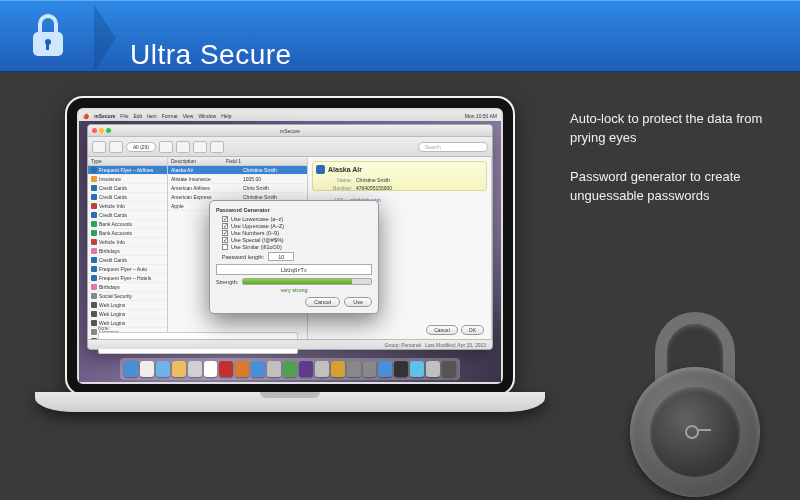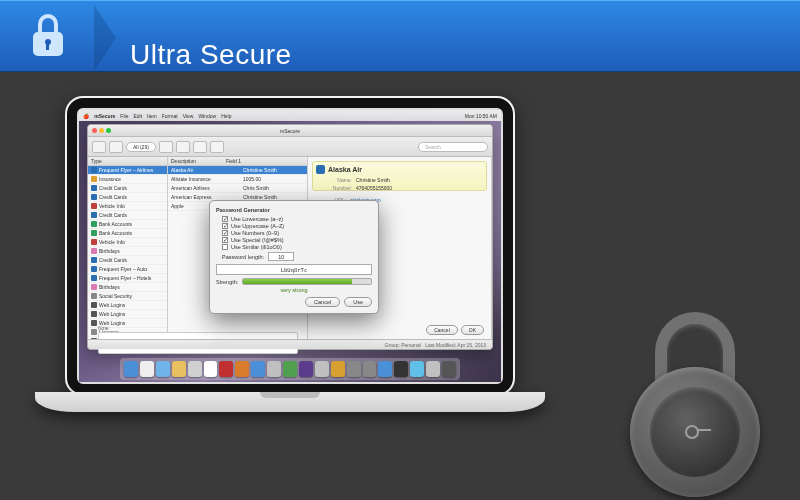--- a/index.html
+++ b/index.html
@@ -105,20 +105,22 @@
         <div class="body"></div>
         <div class="keyhole"></div>
         <div class="keytail"></div>
     </div>
   </div>
   <div class="chevron"></div>
   <h1>Ultra Secure</h1>
 </div>
 
 <div class="features">
+  <p>Auto-lock to protect the data from prying eyes</p>
+  <p>Password generator to create unguessable passwords</p>
 </div>
 
 <div class="combo-lock">
   <div class="shk"></div>
     <div class="face"></div>
     <div class="dial"></div>
     <div class="key"></div>
 </div>
 
 <div class="laptop">

